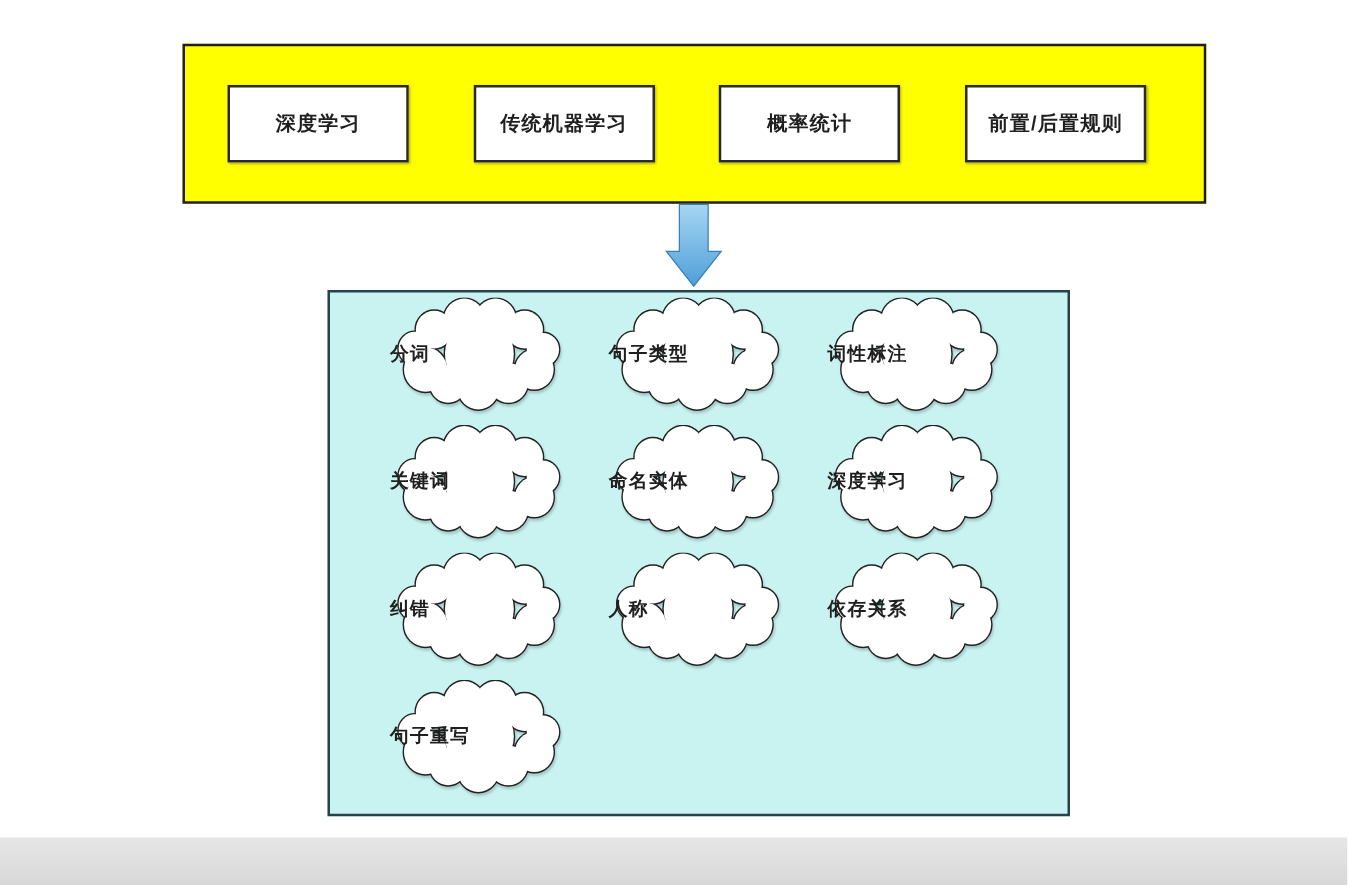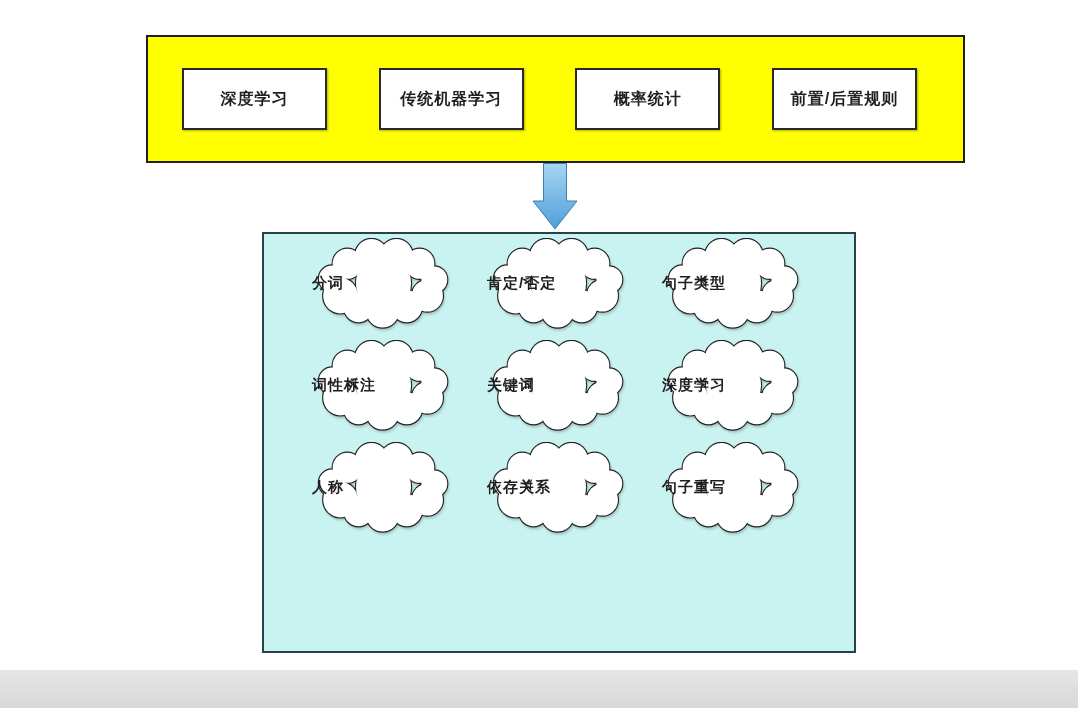--- a/index.html
+++ b/index.html
@@ -134,27 +134,20 @@
   <div class="tasks-panel" style="background: rgb(201, 243, 241);">
 
     <div class="cloud">
       <svg viewBox="-3 -3 166 106" preserveAspectRatio="none">
         <use href="#cloudCircles" class="cloud-stroke"></use>
         <use href="#cloudCircles" class="cloud-fill"></use>
       </svg>
       <span class="cloud-label">分词</span>
     </div>
 
-    <div class="cloud">
-      <svg viewBox="-3 -3 166 106" preserveAspectRatio="none">
-        <use href="#cloudCircles" class="cloud-stroke"></use>
-        <use href="#cloudCircles" class="cloud-fill"></use>
-      </svg>
-      <span class="cloud-label">肯定/否定</span>
-    </div>
 
     <div class="cloud">
       <svg viewBox="-3 -3 166 106" preserveAspectRatio="none">
         <use href="#cloudCircles" class="cloud-stroke"></use>
         <use href="#cloudCircles" class="cloud-fill"></use>
       </svg>
       <span class="cloud-label">句子类型</span>
     </div>
 
     <div class="cloud">
@@ -167,29 +160,43 @@
 
     <div class="cloud">
       <svg viewBox="-3 -3 166 106" preserveAspectRatio="none">
         <use href="#cloudCircles" class="cloud-stroke"></use>
         <use href="#cloudCircles" class="cloud-fill"></use>
       </svg>
       <span class="cloud-label">关键词</span>
     </div>
 
 
+    <div class="cloud">
+      <svg viewBox="-3 -3 166 106" preserveAspectRatio="none">
+        <use href="#cloudCircles" class="cloud-stroke"></use>
+        <use href="#cloudCircles" class="cloud-fill"></use>
+      </svg>
+      <span class="cloud-label">命名实体</span>
+    </div>
 
     <div class="cloud">
       <svg viewBox="-3 -3 166 106" preserveAspectRatio="none">
         <use href="#cloudCircles" class="cloud-stroke"></use>
         <use href="#cloudCircles" class="cloud-fill"></use>
       </svg>
       <span class="cloud-label">深度学习</span>
     </div>
 
+    <div class="cloud">
+      <svg viewBox="-3 -3 166 106" preserveAspectRatio="none">
+        <use href="#cloudCircles" class="cloud-stroke"></use>
+        <use href="#cloudCircles" class="cloud-fill"></use>
+      </svg>
+      <span class="cloud-label">纠错</span>
+    </div>
 
     <div class="cloud">
       <svg viewBox="-3 -3 166 106" preserveAspectRatio="none">
         <use href="#cloudCircles" class="cloud-stroke"></use>
         <use href="#cloudCircles" class="cloud-fill"></use>
       </svg>
       <span class="cloud-label">人称</span>
     </div>
 
     <div class="cloud">

